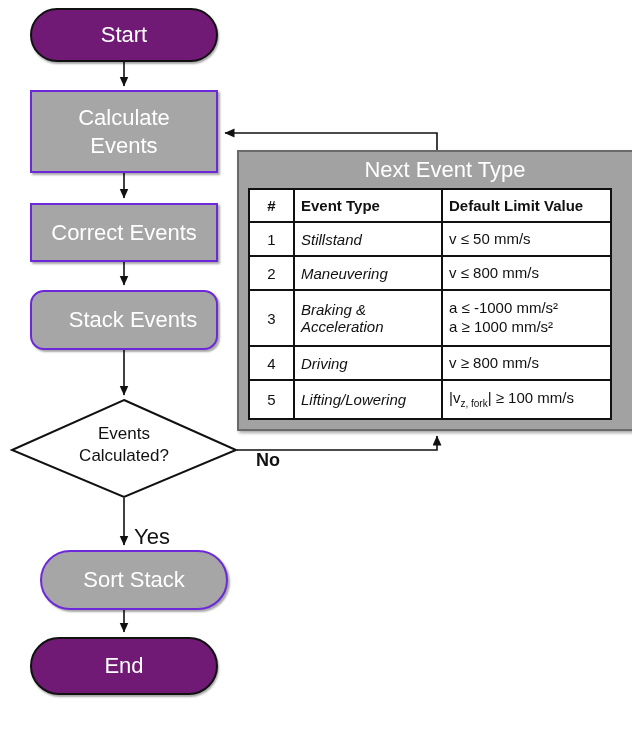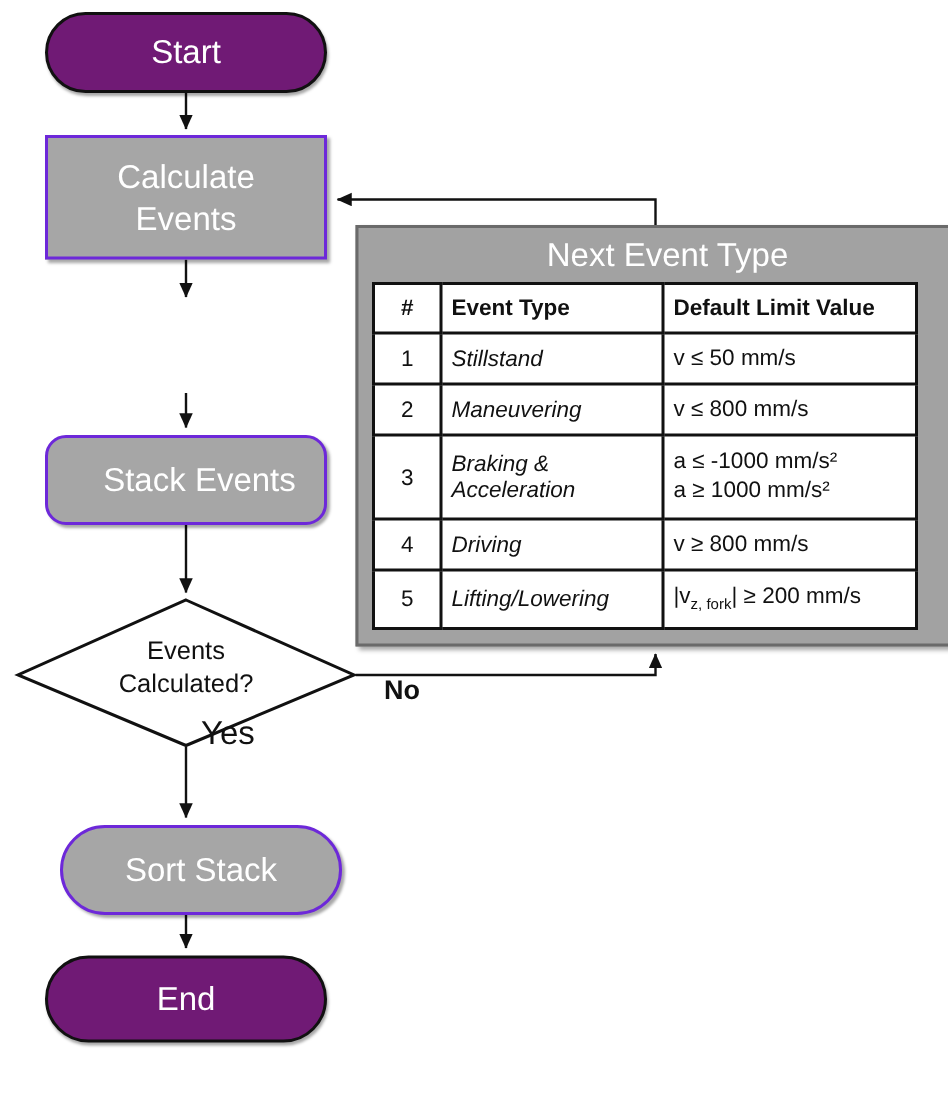--- a/index.html
+++ b/index.html
@@ -25,21 +25,21 @@
   .rect-calc{left:30px;top:90px;width:188px;height:83px;}
   .rect-correct{left:30px;top:203px;width:188px;height:59px;}
   .round-stack{left:30px;top:290px;width:188px;height:60px;border-radius:14px;padding-left:18px;}
   .rect-sort{left:40px;top:550px;width:188px;height:60px;border-radius:30px;}
   .stadium-end{left:30px;top:637px;width:188px;height:58px;border-radius:29px;justify-content:center;}
   .diamond-label{
     position:absolute;left:44px;top:423px;width:160px;text-align:center;
     color:#111;font-size:17px;line-height:1.3;white-space:pre-line;
   }
   .edge-label{position:absolute;color:#111;}
-  .edge-label.yes{left:134px;top:476px;font-size:22px;}
+  .edge-label.yes{left:134px;top:524px;font-size:22px;}
   .edge-label.no{left:256px;top:450px;font-size:18px;font-weight:bold;}
   .table-frame{
     position:absolute;left:237px;top:150px;width:416px;height:281px;
     background:#a2a2a2;border:2px solid #6a6a6a;box-sizing:border-box;
     box-shadow:2px 2px 3px rgba(0,0,0,0.35);
   }
   .table-title{
     height:36px;display:flex;align-items:center;justify-content:center;
     color:#fff;font-size:22px;
   }
@@ -96,20 +96,23 @@
 
   <div class="node dark stadium-start">
     <span>Start</span>
   </div>
 
   <div class="node gray rect-calc">
     <span>Calculate
 Events</span>
   </div>
 
+  <div class="node gray rect-correct">
+    <span>Correct Events</span>
+  </div>
 
   <div class="node gray round-stack">
     <span>Stack Events</span>
   </div>
 
   <div class="diamond-label">Events
 Calculated?</div>
 
   <div class="edge-label yes">Yes</div>
   <div class="edge-label no">No</div>
@@ -150,20 +153,20 @@
             <td class="cell-limit"><span>a ≤ -1000 mm/s²</span><br><span>a ≥ 1000 mm/s²</span></td>
           </tr>
           <tr style="height: 34px;">
             <td class="cell-num">4</td>
             <td class="cell-type">Driving</td>
             <td class="cell-limit"><span>v ≥ 800 mm/s</span></td>
           </tr>
           <tr style="height: 39px;">
             <td class="cell-num">5</td>
             <td class="cell-type">Lifting/Lowering</td>
-            <td class="cell-limit"><span>|v</span><span class="sub">z, fork</span><span>|  ≥ 200 mm/s</span></td>
+            <td class="cell-limit"><span>|v</span><span class="sub">z, fork</span><span>|  ≥ 100 mm/s</span></td>
           </tr>
         </tbody>
     </table>
   </div>
 
 
 </div>
 
 </body></html>

